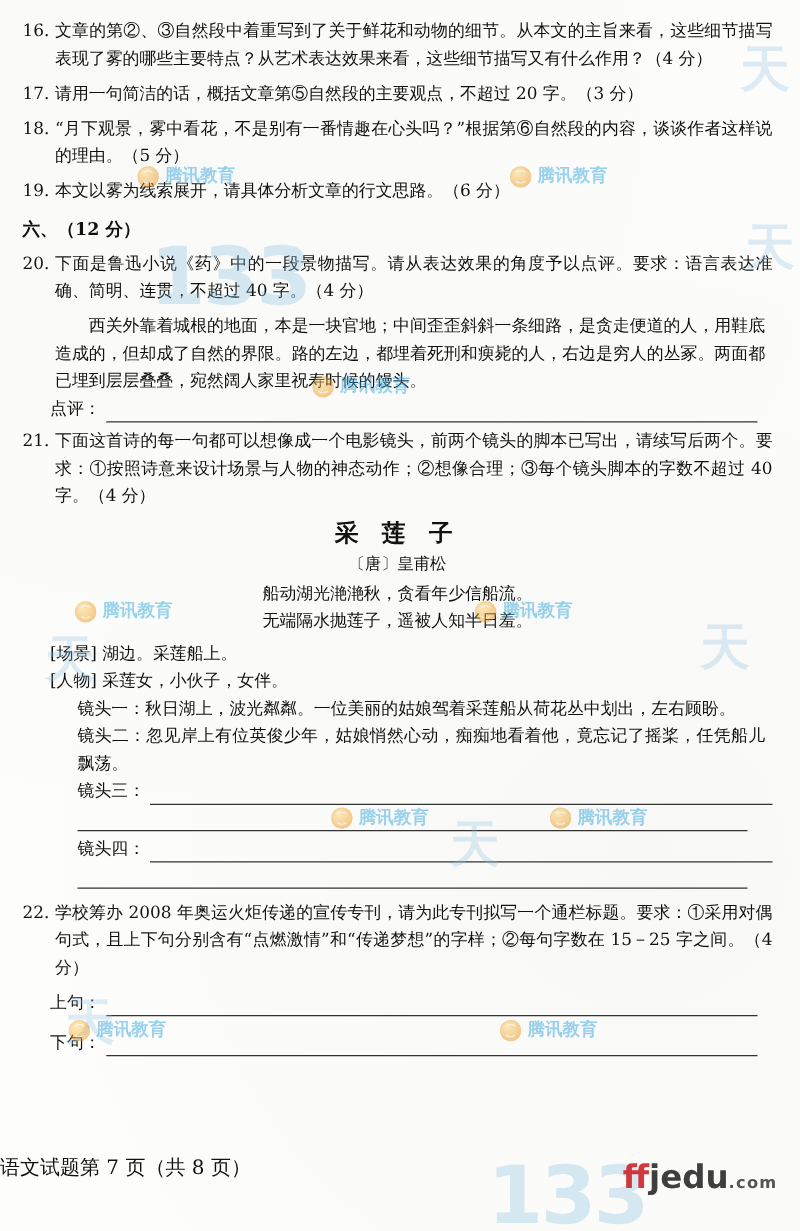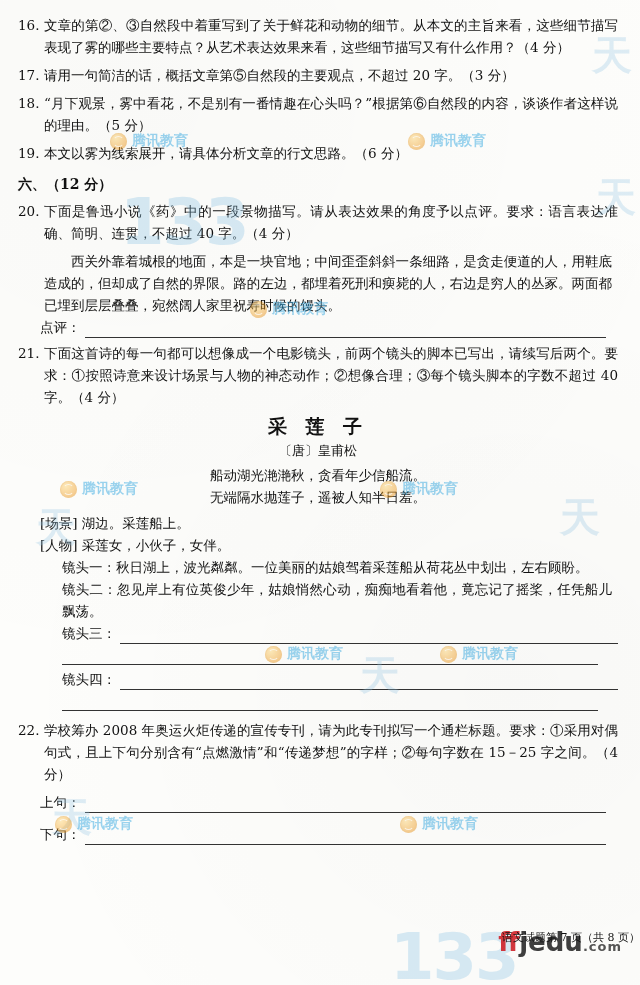--- a/index.html
+++ b/index.html
@@ -111,22 +111,22 @@
     margin-left:22px;
     font-size:13.5px;line-height:22px;
   }
   .answer-line .lbl{flex:0 0 auto;}
   .answer-line .ln{
     flex:1 1 auto;border-bottom:1px solid #333;height:15px;margin-left:4px;margin-right:12px;
   }
   .footer{
     position:absolute;
     bottom:40px;left:0;right:0;
-    text-align:right;
-    font-size:11px;
+    text-align:left;
+    font-size:16px;
     z-index:6;
   }
   
   .wm{
     position:absolute;
     z-index:4;
     pointer-events:none;
     user-select:none;
   }
   .wm-tx{

